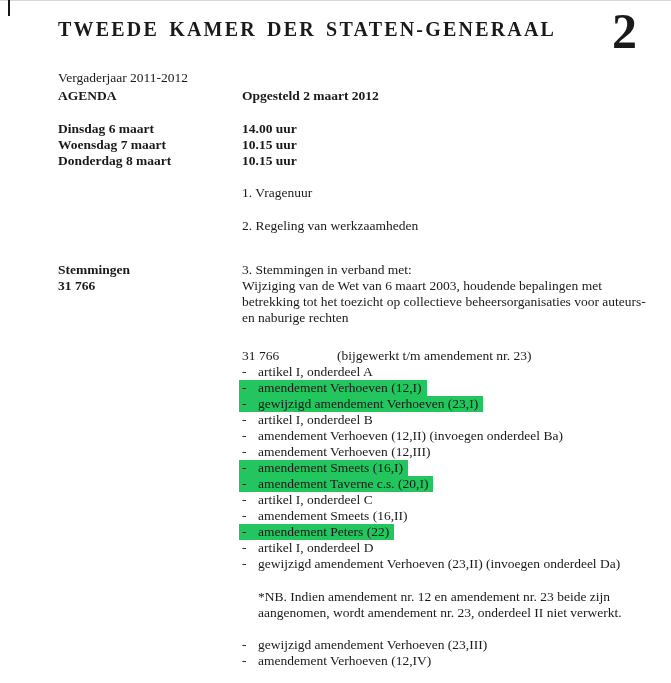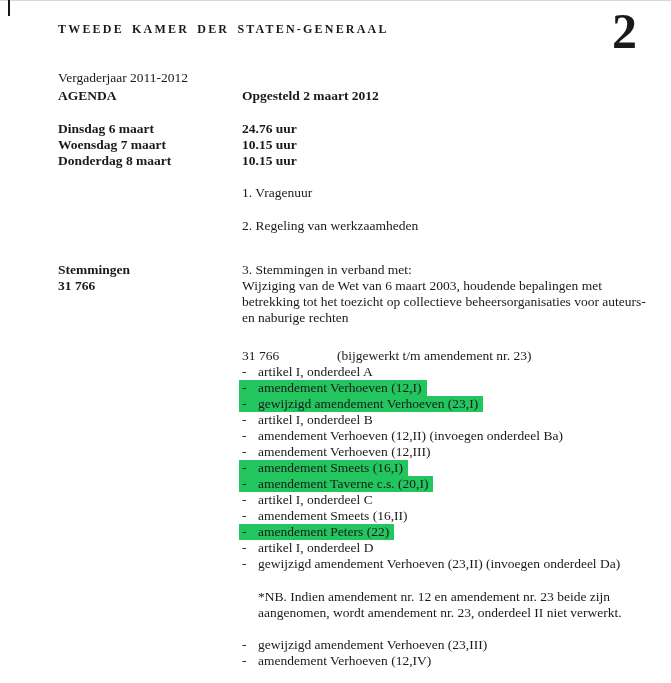--- a/index.html
+++ b/index.html
@@ -7,21 +7,21 @@
     width:671px;height:683px;background:#ffffff;position:relative;overflow:hidden;
     font-family:"Liberation Serif", serif;font-size:13.5px;line-height:16px;color:#1a1a1a;
   }
   .hairline{position:absolute;top:0;left:0;width:671px;height:1px;background:#d9d9d9;}
   .corner-tick{position:absolute;top:0;left:8px;width:2px;height:16px;background:#161616;}
   .page-number{
     position:absolute;top:6px;right:34px;font-size:50px;line-height:1;font-weight:bold;
   }
   .doc{padding:20px 0 0 58px;}
   .doc-title{
-    margin:0;font-size:12px;font-weight:bold;letter-spacing:2.2px;word-spacing:3px;line-height:19px;
+    margin:0;font-size:20px;font-weight:bold;letter-spacing:2.2px;word-spacing:3px;line-height:19px;
   }
   .session-year{margin-top:31px;}
   .row{display:flex;}
   .cl{width:184px;flex:none;}
   .cr{flex:1;min-width:0;}
   .b{font-weight:bold;}
   .agenda-row{margin-top:2px;}
   .schedule-row{margin-top:17px;}
   .item-row-1{margin-top:16px;}
   .item-row-2{margin-top:17px;justify-content:space-between;}
@@ -52,21 +52,21 @@
   <div class="session-year">Vergaderjaar 2011-2012</div>
 
   <div class="row agenda-row">
     <div class="cl b">AGENDA</div>
     <div class="cr b">Opgesteld 2 maart 2012</div>
   </div>
 
   <div class="schedule-row">
     <div class="row">
       <div class="cl b">Dinsdag 6 maart</div>
-      <div class="cr b">24.76 uur</div>
+      <div class="cr b">14.00 uur</div>
     </div>
     <div class="row">
       <div class="cl b">Woensdag 7 maart</div>
       <div class="cr b">10.15 uur</div>
     </div>
     <div class="row">
       <div class="cl b">Donderdag 8 maart</div>
       <div class="cr b">10.15 uur</div>
     </div>
   </div>

